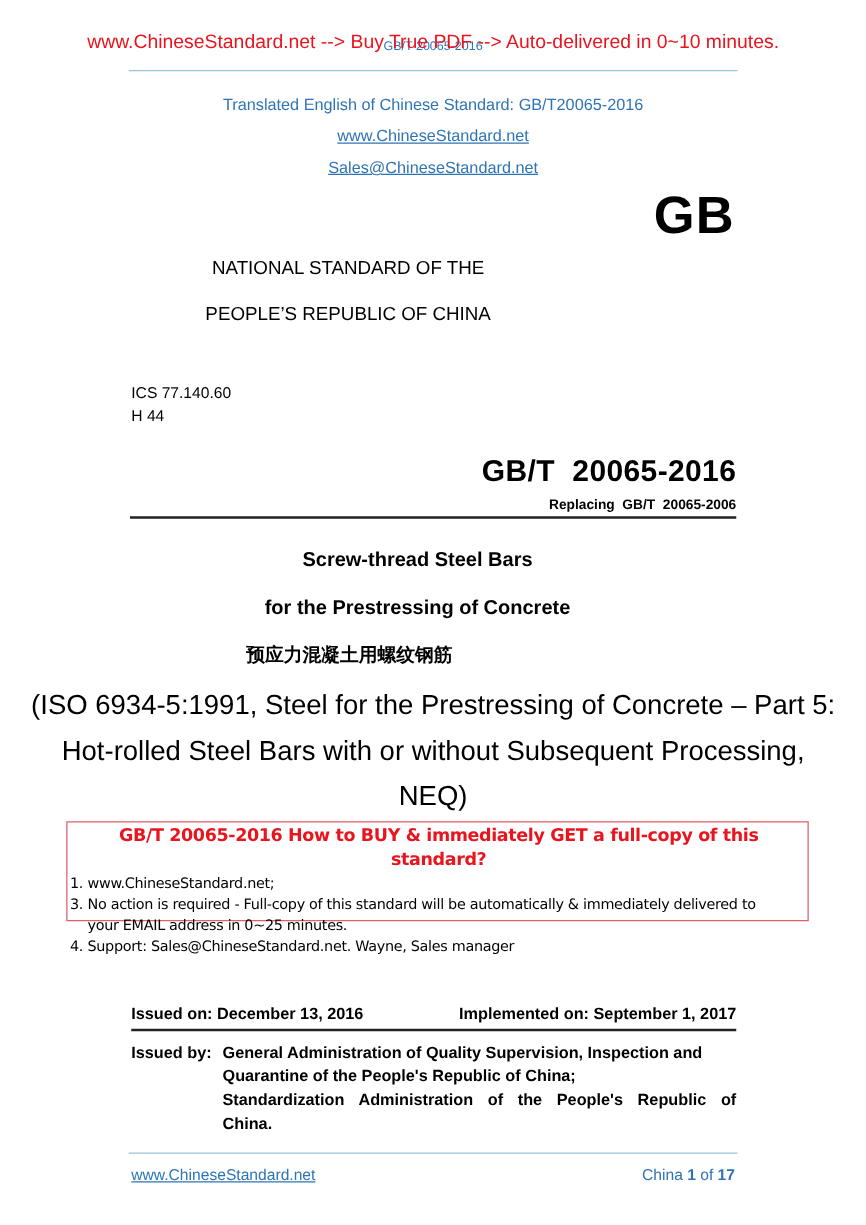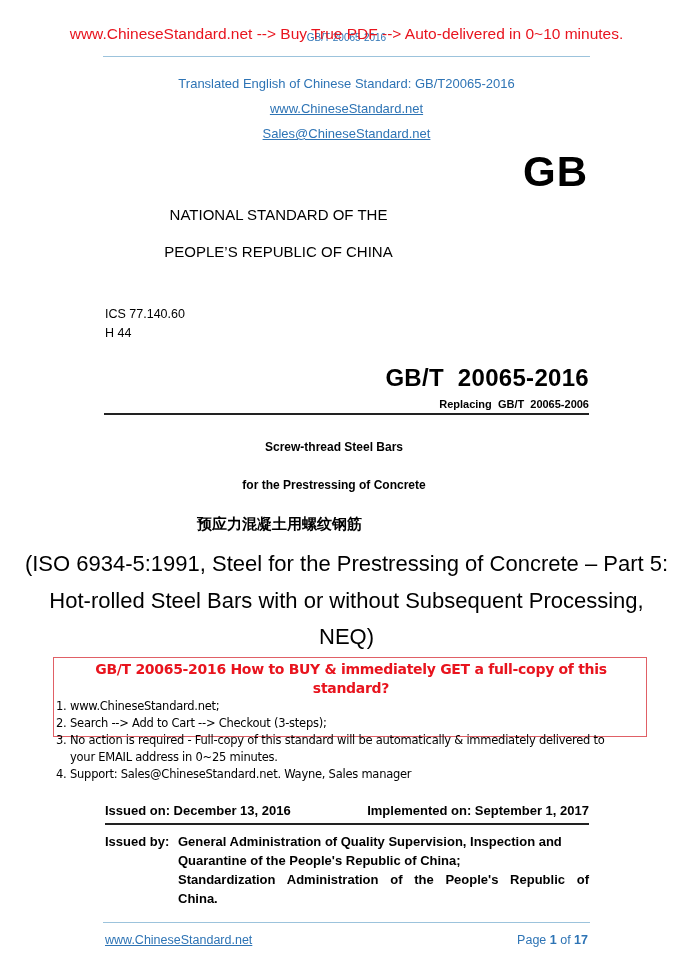--- a/index.html
+++ b/index.html
@@ -17,21 +17,21 @@
 
     .gb-mark { right: 105px; top: 148px; font-size: 42px; font-weight: bold; letter-spacing: 1px; }
     .nat-line { left: 0; width: 557px; text-align: center; font-size: 15px; }
 
     .ics { left: 105px; font-size: 12.5px; }
 
     .std-number { right: 104px; top: 364px; font-size: 24px; font-weight: bold; letter-spacing: 0.3px; white-space: pre; }
     .replacing { right: 104px; top: 398px; font-size: 11px; font-weight: bold; white-space: pre; }
     .thick-rule { left: 104px; top: 413px; width: 485px; height: 2px; background: #222; }
 
-    .title-line { left: 0; width: 668px; text-align: center; font-size: 12px; font-weight: bold; }
+    .title-line { left: 0; width: 668px; text-align: center; font-size: 16px; font-weight: bold; }
     .cn-title { left: 0; width: 559px; top: 515px; text-align: center; font-size: 15px; font-weight: bold; font-family: "DejaVu Sans", sans-serif; }
     .iso-line { left: 0; width: 693px; text-align: center; font-size: 22px; }
 
     
     .buy-box { left: 53px; top: 657px; width: 594px; height: 80px; border: 1.5px solid #e06066; padding: 2px 0 0 2px; }
     .buy-title { text-align: center; font-size: 14px; font-weight: bold; color: #e8141e; line-height: 19px; font-family: "DejaVu Sans", sans-serif; letter-spacing: -0.3px; }
     .buy-item { font-size: 11.5px; line-height: 17px; font-family: "DejaVu Sans", sans-serif; letter-spacing: -0.25px; white-space: nowrap; }
     .buy-item .num { display: inline-block; width: 14px; }
     .buy-item.cont { padding-left: 14px; }
 
@@ -83,23 +83,20 @@
 <div class="abs iso-line" style="top:551px;">(ISO 6934-5:1991, Steel for the Prestressing of Concrete – Part 5:</div>
 <div class="abs iso-line" style="top:588px;">Hot-rolled Steel Bars with or without Subsequent Processing,</div>
 <div class="abs iso-line" style="top:624px;">NEQ)</div>
 
 <div class="abs buy-box">
   <div class="buy-title">GB/T 20065-2016 How to BUY &amp; immediately GET a full-copy of this standard?</div>
   <div class="buy-item">
     <span class="num">1.</span><span>www.ChineseStandard.net;</span>
   </div>
   <div class="buy-item">
-    <span class="num">2.</span><span>Search --&gt; Add to Cart --&gt; Checkout (3-steps);</span>
-  </div>
-  <div class="buy-item">
     <span class="num">3.</span><span>No action is required  - Full-copy of this standard will be automatically &amp; immediately delivered to</span>
   </div>
   <div class="buy-item cont">
     <span>your EMAIL address in 0~25 minutes.</span>
   </div>
   <div class="buy-item">
     <span class="num">4.</span><span>Support: Sales@ChineseStandard.net. Wayne, Sales manager</span>
   </div>
 </div>
 
@@ -113,13 +110,13 @@
   <div class="body">
     <div>General Administration of Quality Supervision, Inspection and</div>
     <div>Quarantine of the People's Republic of China;</div>
     <div class="just">Standardization Administration of the People's Republic of</div>
     <div>China.</div>
   </div>
 </div>
 
 <div class="abs footer-rule"></div>
 <a class="abs footer-link">www.ChineseStandard.net</a>
-<div class="abs footer-page"><span>Page </span><b>1</b><span> of </span><b>17</b></div>
+<div class="abs footer-page"><span>China </span><b>1</b><span> of </span><b>17</b></div>
 
 </body></html>

